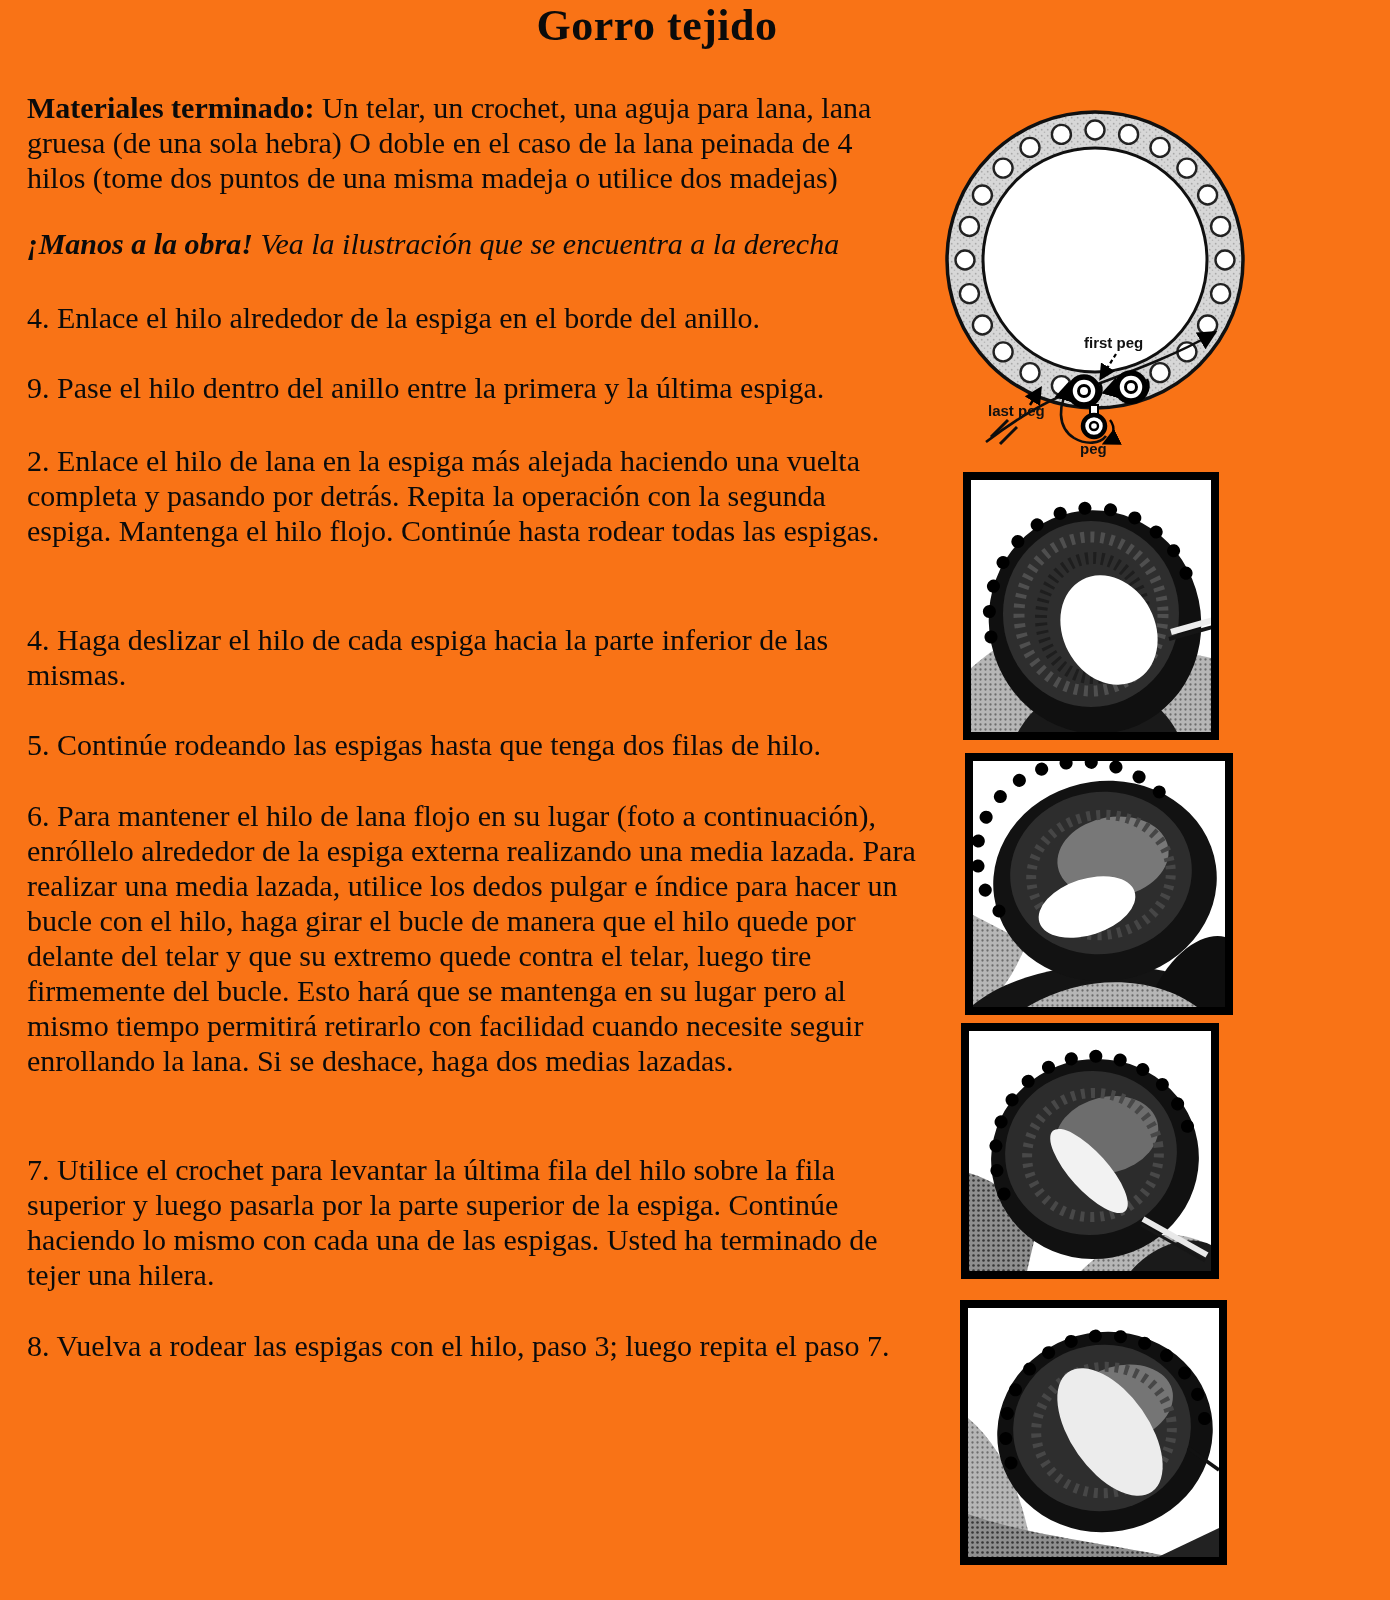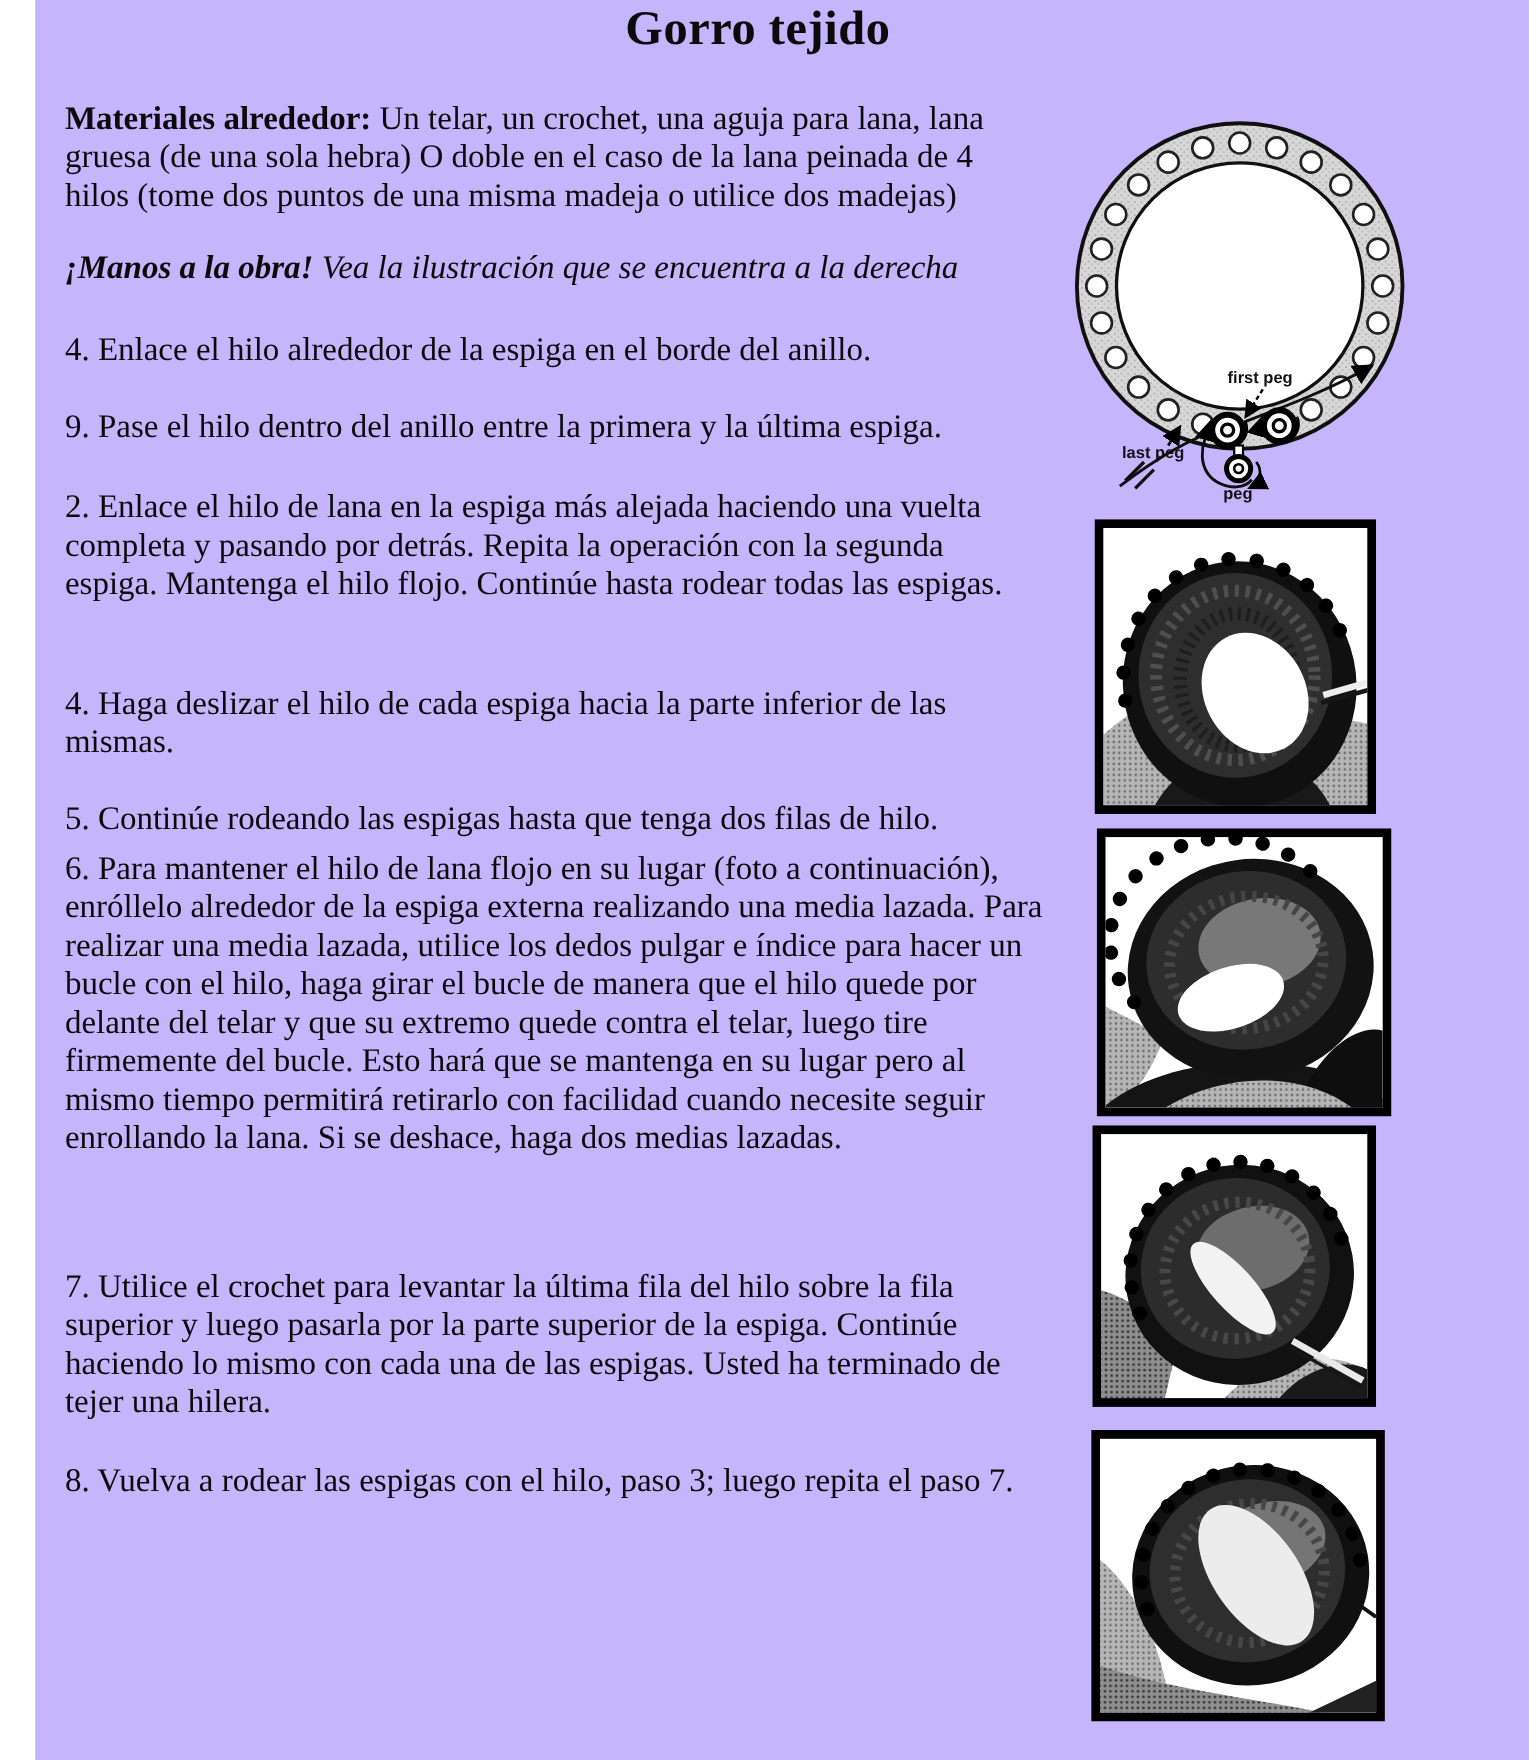--- a/index.html
+++ b/index.html
@@ -1,36 +1,36 @@
 <!DOCTYPE html>
 <html><head>
 <meta charset="utf-8">
 <style>
   * { box-sizing: border-box; margin: 0; padding: 0; }
   html, body { background: #ffffff; }
   body { width: 1390px; height: 1600px; position: relative; overflow: hidden;
          font-family: "Liberation Serif", serif; color: #0b0b0b; }
-  .sheet { position: absolute; inset: 0; background: #c4b5fd; margin-left: 32px; }
+  .sheet { position: absolute; inset: 0; background: #f97316; }
 
   .doc-title { position: absolute; top: 0px; left: 0; width: 1314px;
                text-align: center; font-size: 44px; font-weight: bold;
                letter-spacing: 0.5px; }
 
   .para { position: absolute; left: 27px; width: 890px;
           font-size: 30px; line-height: 35px; }
   .lead { font-weight: bold; }
 
   .p-materials { top: 90px; }
   .p-manos     { top: 226px; font-style: italic; }
   .p-step1     { top: 300px; }
   .p-step2     { top: 370px; }
   .p-step3     { top: 443px; }
   .p-step4     { top: 622px; }
   .p-step5     { top: 727px; }
-  .p-step6     { top: 772px; }
+  .p-step6     { top: 798px; }
   .p-step7     { top: 1152px; }
   .p-step8     { top: 1328px; }
   .p-step9     { top: 1435px; }
 
   .fig { position: absolute; }
   .fig-diagram { left: 920px; top: 92px;  width: 470px; height: 372px; }
   .fig-photo1  { left: 963px; top: 472px; width: 256px; height: 268px; }
   .fig-photo2  { left: 965px; top: 753px; width: 268px; height: 262px; }
   .fig-photo3  { left: 961px; top: 1023px; width: 258px; height: 256px; }
   .fig-photo4  { left: 960px; top: 1300px; width: 267px; height: 265px; }
@@ -39,21 +39,21 @@
   .diagram-label { font-family: "Liberation Sans", sans-serif;
                    font-size: 15px; font-weight: bold; fill: #111; }
 </style>
 </head>
 <body>
 
 <div class="sheet">
 
   <h1 class="doc-title">Gorro tejido</h1>
 
-  <p class="para p-materials"><span class="lead">Materiales alrededor:</span><span> Un telar, un crochet, una aguja para lana, lana gruesa (de una sola hebra) O doble en el caso de la lana peinada de 4 hilos (tome dos puntos de una misma madeja o utilice dos madejas)</span></p>
+  <p class="para p-materials"><span class="lead">Materiales terminado:</span><span> Un telar, un crochet, una aguja para lana, lana gruesa (de una sola hebra) O doble en el caso de la lana peinada de 4 hilos (tome dos puntos de una misma madeja o utilice dos madejas)</span></p>
 
   <p class="para p-manos"><span class="lead">¡Manos a la obra!</span><span> Vea la ilustración que se encuentra a la derecha</span></p>
 
   <p class="para p-step1">4. Enlace el hilo alrededor de la espiga en el borde del anillo.</p>
   <p class="para p-step2">9. Pase el hilo dentro del anillo entre la primera y la última espiga.</p>
   <p class="para p-step3">2. Enlace el hilo de lana en la espiga más alejada haciendo una vuelta completa y pasando por detrás. Repita la operación con la segunda espiga. Mantenga el hilo flojo. Continúe hasta rodear todas las espigas.</p>
   <p class="para p-step4">4. Haga deslizar el hilo de cada espiga hacia la parte inferior de las mismas.</p>
   <p class="para p-step5">5. Continúe rodeando las espigas hasta que tenga dos filas de hilo.</p>
   <p class="para p-step6">6. Para mantener el hilo de lana flojo en su lugar (foto a continuación), enróllelo alrededor de la espiga externa realizando una media lazada. Para realizar una media lazada, utilice los dedos pulgar e índice para hacer un bucle con el hilo, haga girar el bucle de manera que el hilo quede por delante del telar y que su extremo quede contra el telar, luego tire firmemente del bucle. Esto hará que se mantenga en su lugar pero al mismo tiempo permitirá retirarlo con facilidad cuando necesite seguir enrollando la lana. Si se deshace, haga dos medias lazadas.</p>
   <p class="para p-step7">7. Utilice el crochet para levantar la última fila del hilo sobre la fila superior y luego pasarla por la parte superior de la espiga. Continúe haciendo lo mismo con cada una de las espigas. Usted ha terminado de tejer una hilera.</p>

